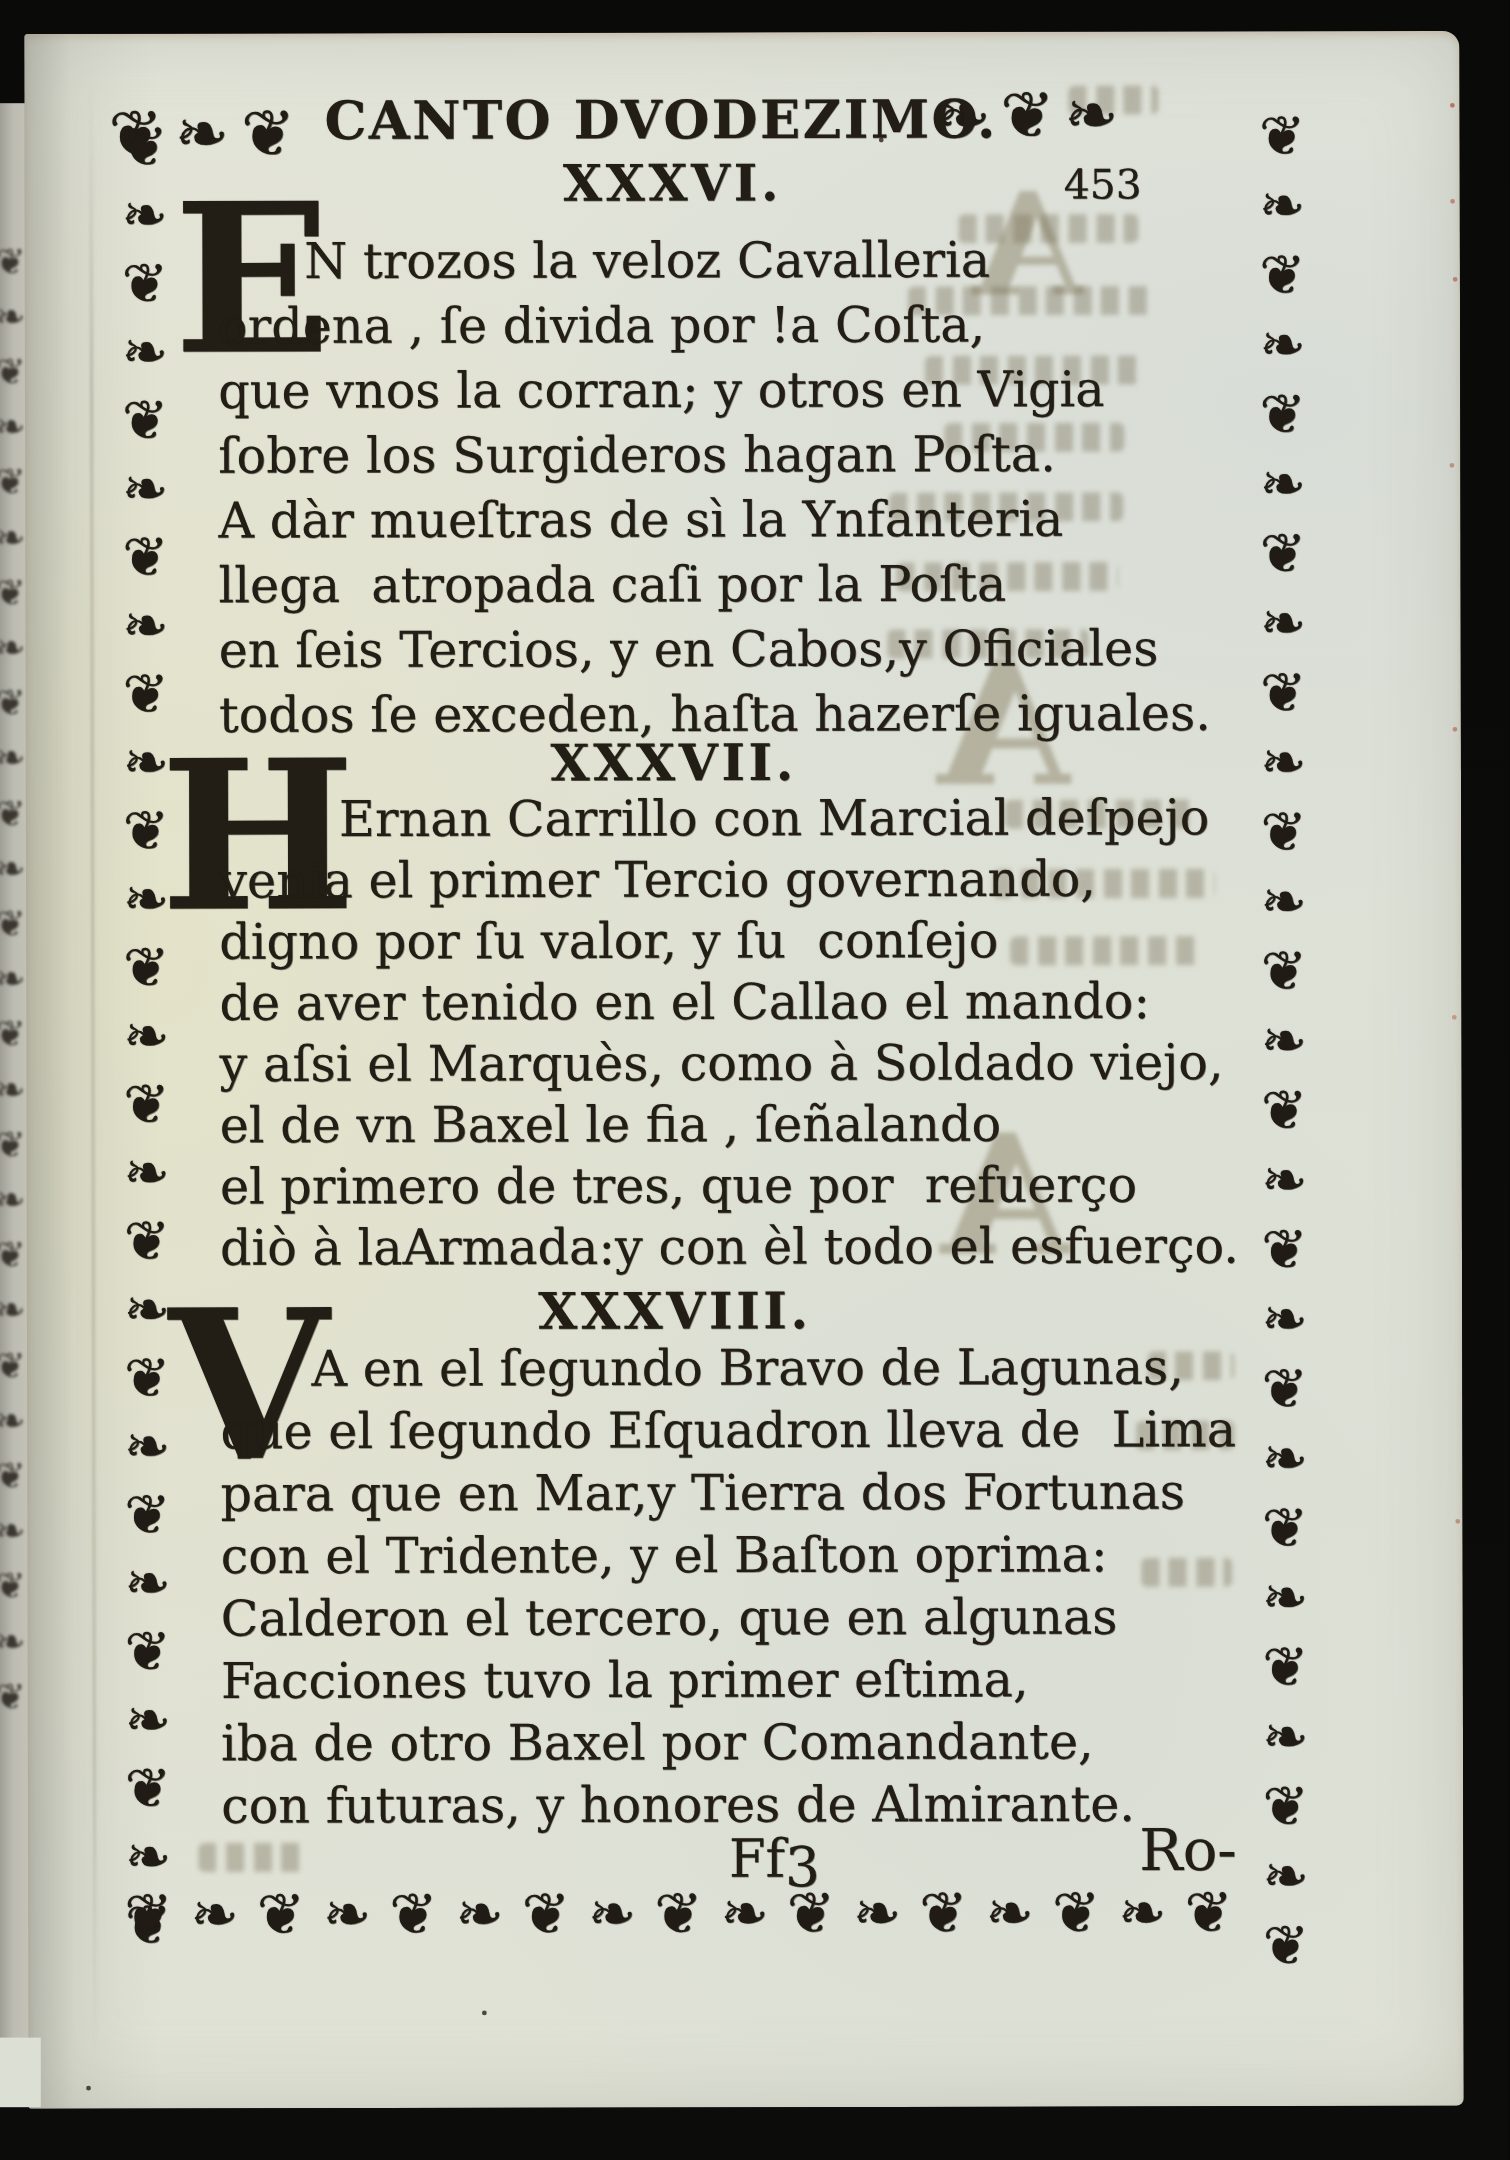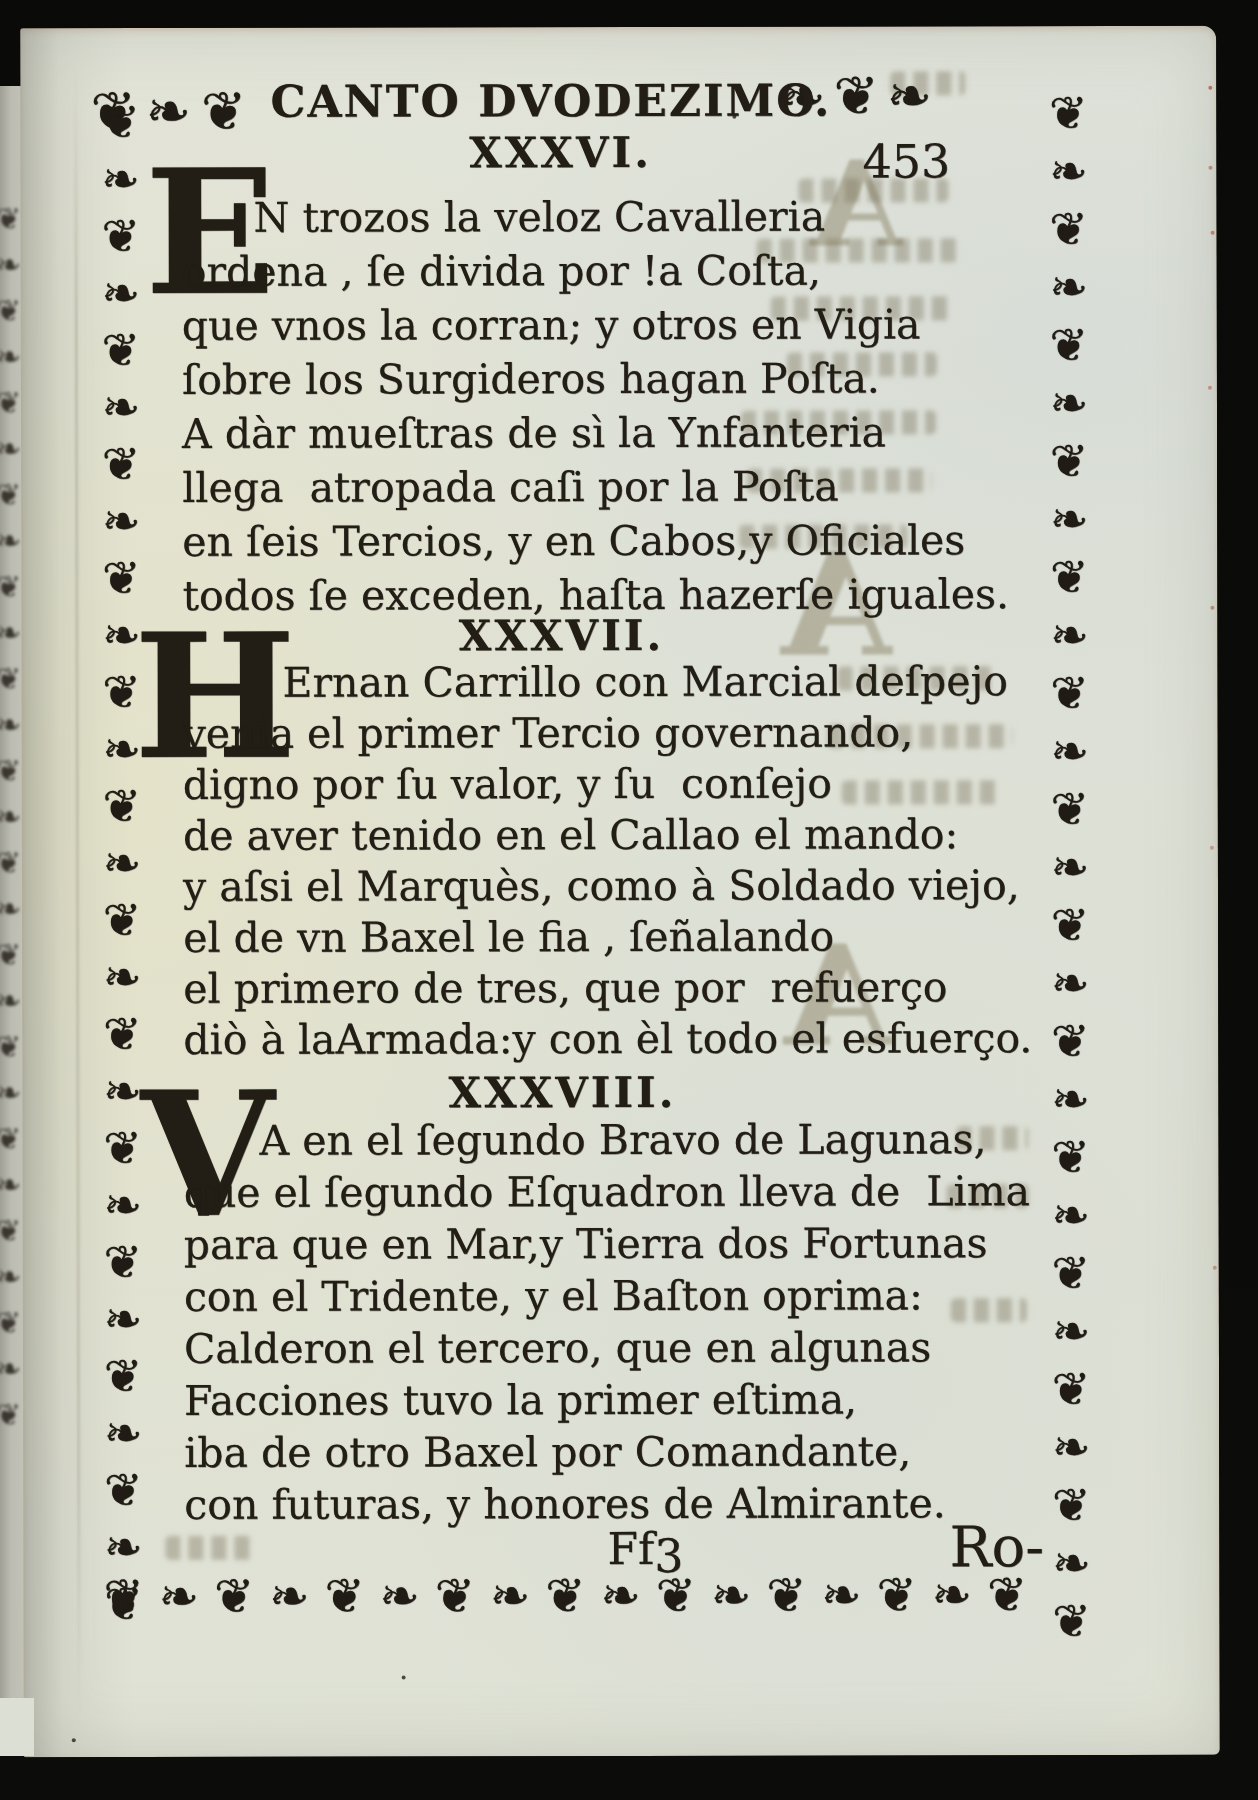--- a/index.html
+++ b/index.html
@@ -56,39 +56,39 @@
   #orn-top-right{position:absolute;left:760px;top:38px;font-size:54px;letter-spacing:8px;white-space:nowrap;}
 
   
   #title{position:absolute;left:250px;top:48px;width:545px;text-align:center;
     font-size:44px;font-weight:700;letter-spacing:2px;white-space:nowrap;}
   .stanza-no{position:absolute;left:160px;width:760px;text-align:center;
     font-size:42px;font-weight:700;letter-spacing:3px;}
   #no-1{top:101px;}
   #no-2{top:584px;}
   #no-3{top:1041px;}
-  #page-number{position:absolute;left:842px;top:108px;font-size:46px;}
+  #page-number{position:absolute;left:866px;top:108px;font-size:34px;}
 
   
   .stanza{position:absolute;left:161px;width:900px;font-size:41px;}
   .stanza .line{white-space:pre;height:var(--lh);}
   #stanza-1{top:166px;--lh:54px;}
   #stanza-2{top:631px;--lh:51px;}
   #stanza-3{top:1089px;--lh:52px;}
   .dropcap{position:absolute;font-weight:700;font-size:172px;line-height:150px;}
   #cap-1{left:124px;top:130px;}
   #cap-2{left:112px;top:594px;}
   #cap-3{left:118px;top:1052px;}
   .ind1{margin-left:72px;}
   .ind2{margin-left:100px;}
   .ind3{margin-left:76px;}
 
   #signature-mark{position:absolute;left:584px;top:1494px;font-size:44px;}
   #signature-mark .low3{position:relative;top:8px;font-size:46px;}
-  #catchword{position:absolute;left:926px;top:1488px;font-size:56px;}
+  #catchword{position:absolute;left:926px;top:1488px;font-size:48px;}
 
   
   .ghost-cap{position:absolute;font-weight:700;color:rgba(148,141,114,.55);
     transform:scaleX(-1);filter:blur(1.6px);}
   .ghost-bar{position:absolute;height:24px;border-radius:5px;filter:blur(2.4px);
     background:repeating-linear-gradient(90deg,rgba(122,115,92,.40) 0 15px,transparent 15px 23px);}
   .speck{position:absolute;width:4px;height:4px;border-radius:50%;background:rgba(40,35,28,.8);}
 </style>
 </head>
 <body>

